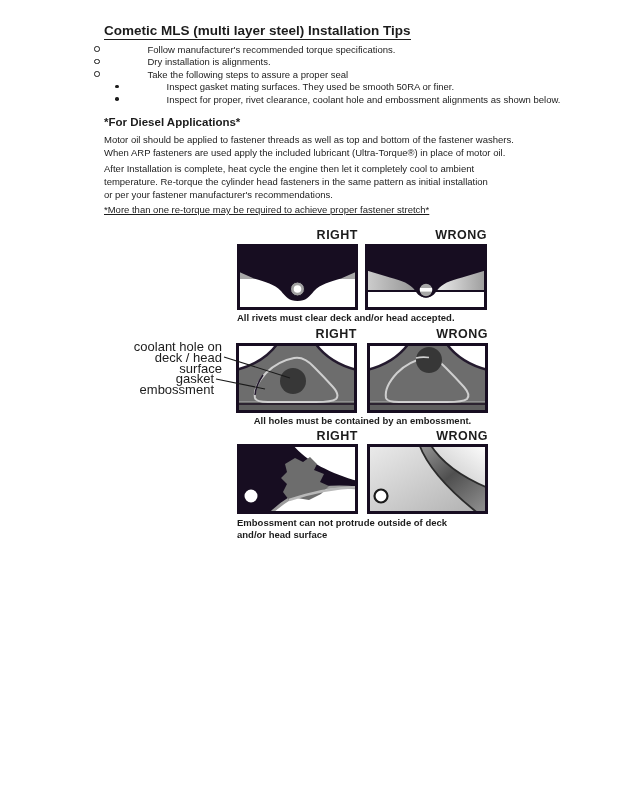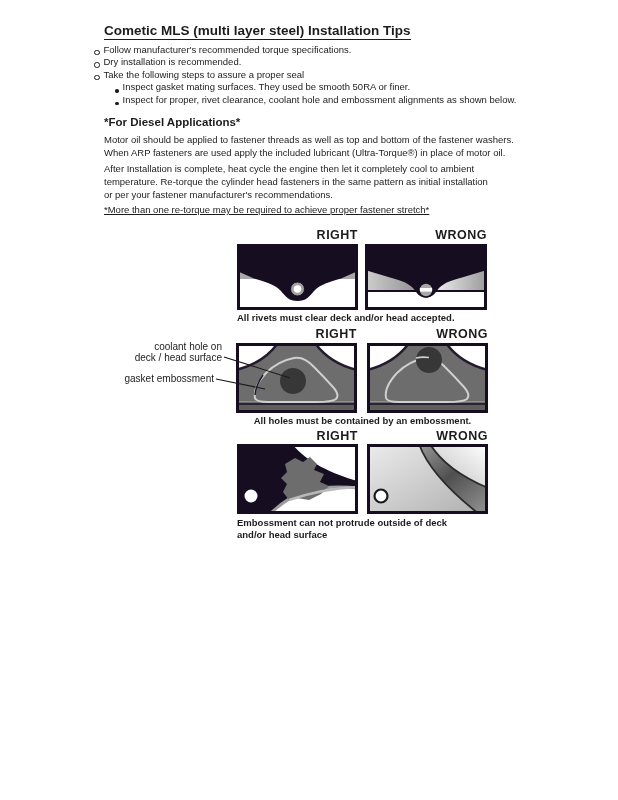--- a/index.html
+++ b/index.html
@@ -8,37 +8,37 @@
     font-family:"Liberation Sans","DejaVu Sans",sans-serif;color:#1c1c1c;
     overflow:hidden;
   }
   .abs{position:absolute;}
   .preline{white-space:pre-line;}
   
   #title{left:104px;top:23px;font-size:13.5px;font-weight:bold;}
   #title span{border-bottom:1.6px solid #1c1c1c;padding-bottom:1px;}
   
   #tips{left:94px;top:44px;font-size:9.5px;line-height:12.4px;}
-  .tip{display:flex;align-items:flex-end;}
+  .tip{display:flex;align-items:center;gap:44px;}
   .tip .dot{flex:0 0 auto;position:relative;top:-1px;margin-right:4px;}
   .dot.o{width:3.5px;height:3.5px;border:1px solid #1c1c1c;border-radius:50%;}
   .dot.f{width:3.5px;height:3.5px;background:#1c1c1c;border-radius:50%;}
   .tip.l2{margin-left:21px;}
   
   #diesel-heading{left:104px;top:116px;font-size:11.5px;font-weight:bold;}
   .para{left:104px;font-size:9.5px;line-height:13.2px;width:440px;}
   #diesel-para1{top:133px;}
   #diesel-para2{top:162px;}
   #diesel-note{top:204px;left:104px;font-size:9.5px;text-decoration:underline;}
   
   .fig-label{font-size:12.5px;font-weight:bold;text-align:right;letter-spacing:.5px;}
   .fig-caption{font-size:9.5px;font-weight:bold;}
   svg{display:block;}
   
-  .side-label{font-size:10px;line-height:11px;text-align:right;}
+  .side-label{font-size:13px;line-height:11px;text-align:right;}
   
   #footer{left:104px;top:575px;width:412px;font-size:5.6px;line-height:6.6px;color:#262626;}
   #footer p{margin:0 0 6.4px 0;}
   #footer .fheading{font-weight:bold;font-size:6px;margin-bottom:7px;}
   #doc-number{left:389px;top:760px;font-size:13.5px;letter-spacing:.3px;}
 </style>
 </head>
 <body>
 
 <div id="page">
@@ -47,21 +47,21 @@
     <span>Cometic MLS (multi layer steel) Installation Tips</span>
   </div>
 
   <div class="abs" id="tips">
     <div class="tip l1">
       <span class="dot o"></span>
       <span>Follow manufacturer's recommended torque specifications.</span>
     </div>
     <div class="tip l1">
       <span class="dot o"></span>
-      <span>Dry installation is recommended.</span>
+      <span>Dry installation is alignments.</span>
     </div>
     <div class="tip l1">
       <span class="dot o"></span>
       <span>Take the following steps to assure a proper seal</span>
     </div>
     <div class="tip l2">
       <span class="dot f"></span>
       <span>Inspect gasket mating surfaces.  They used be smooth 50RA or finer.</span>
     </div>
     <div class="tip l2">

